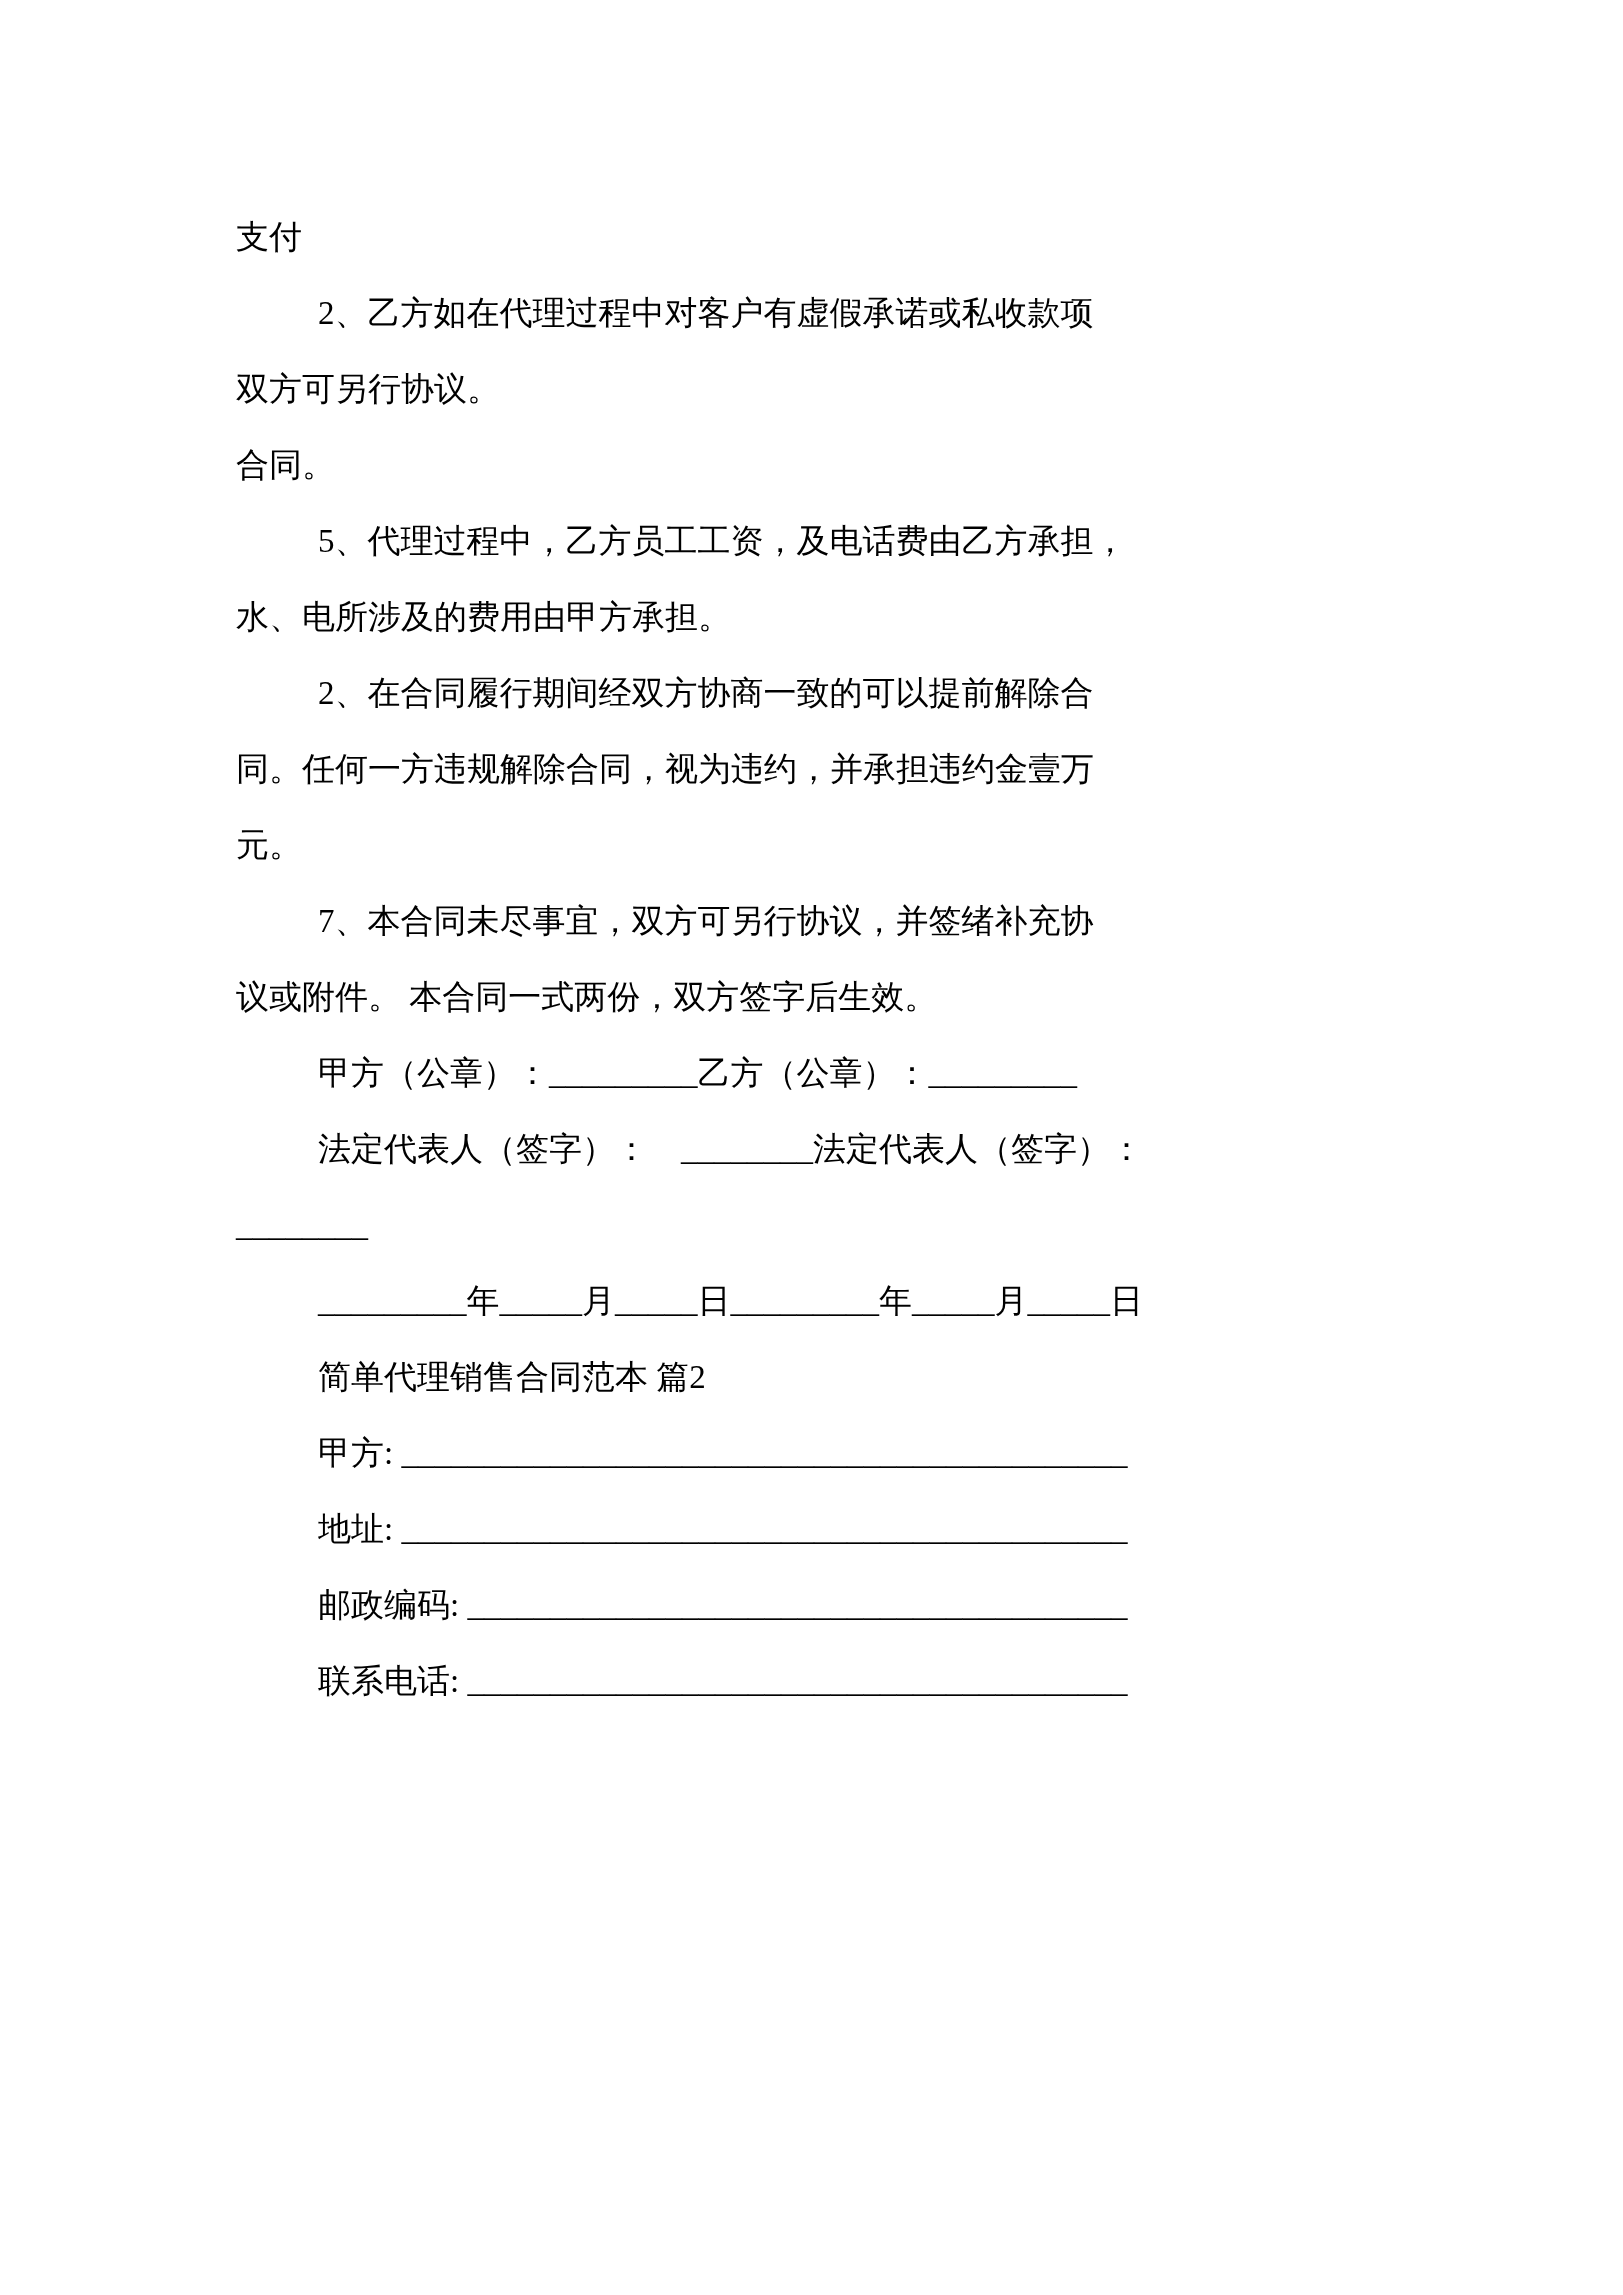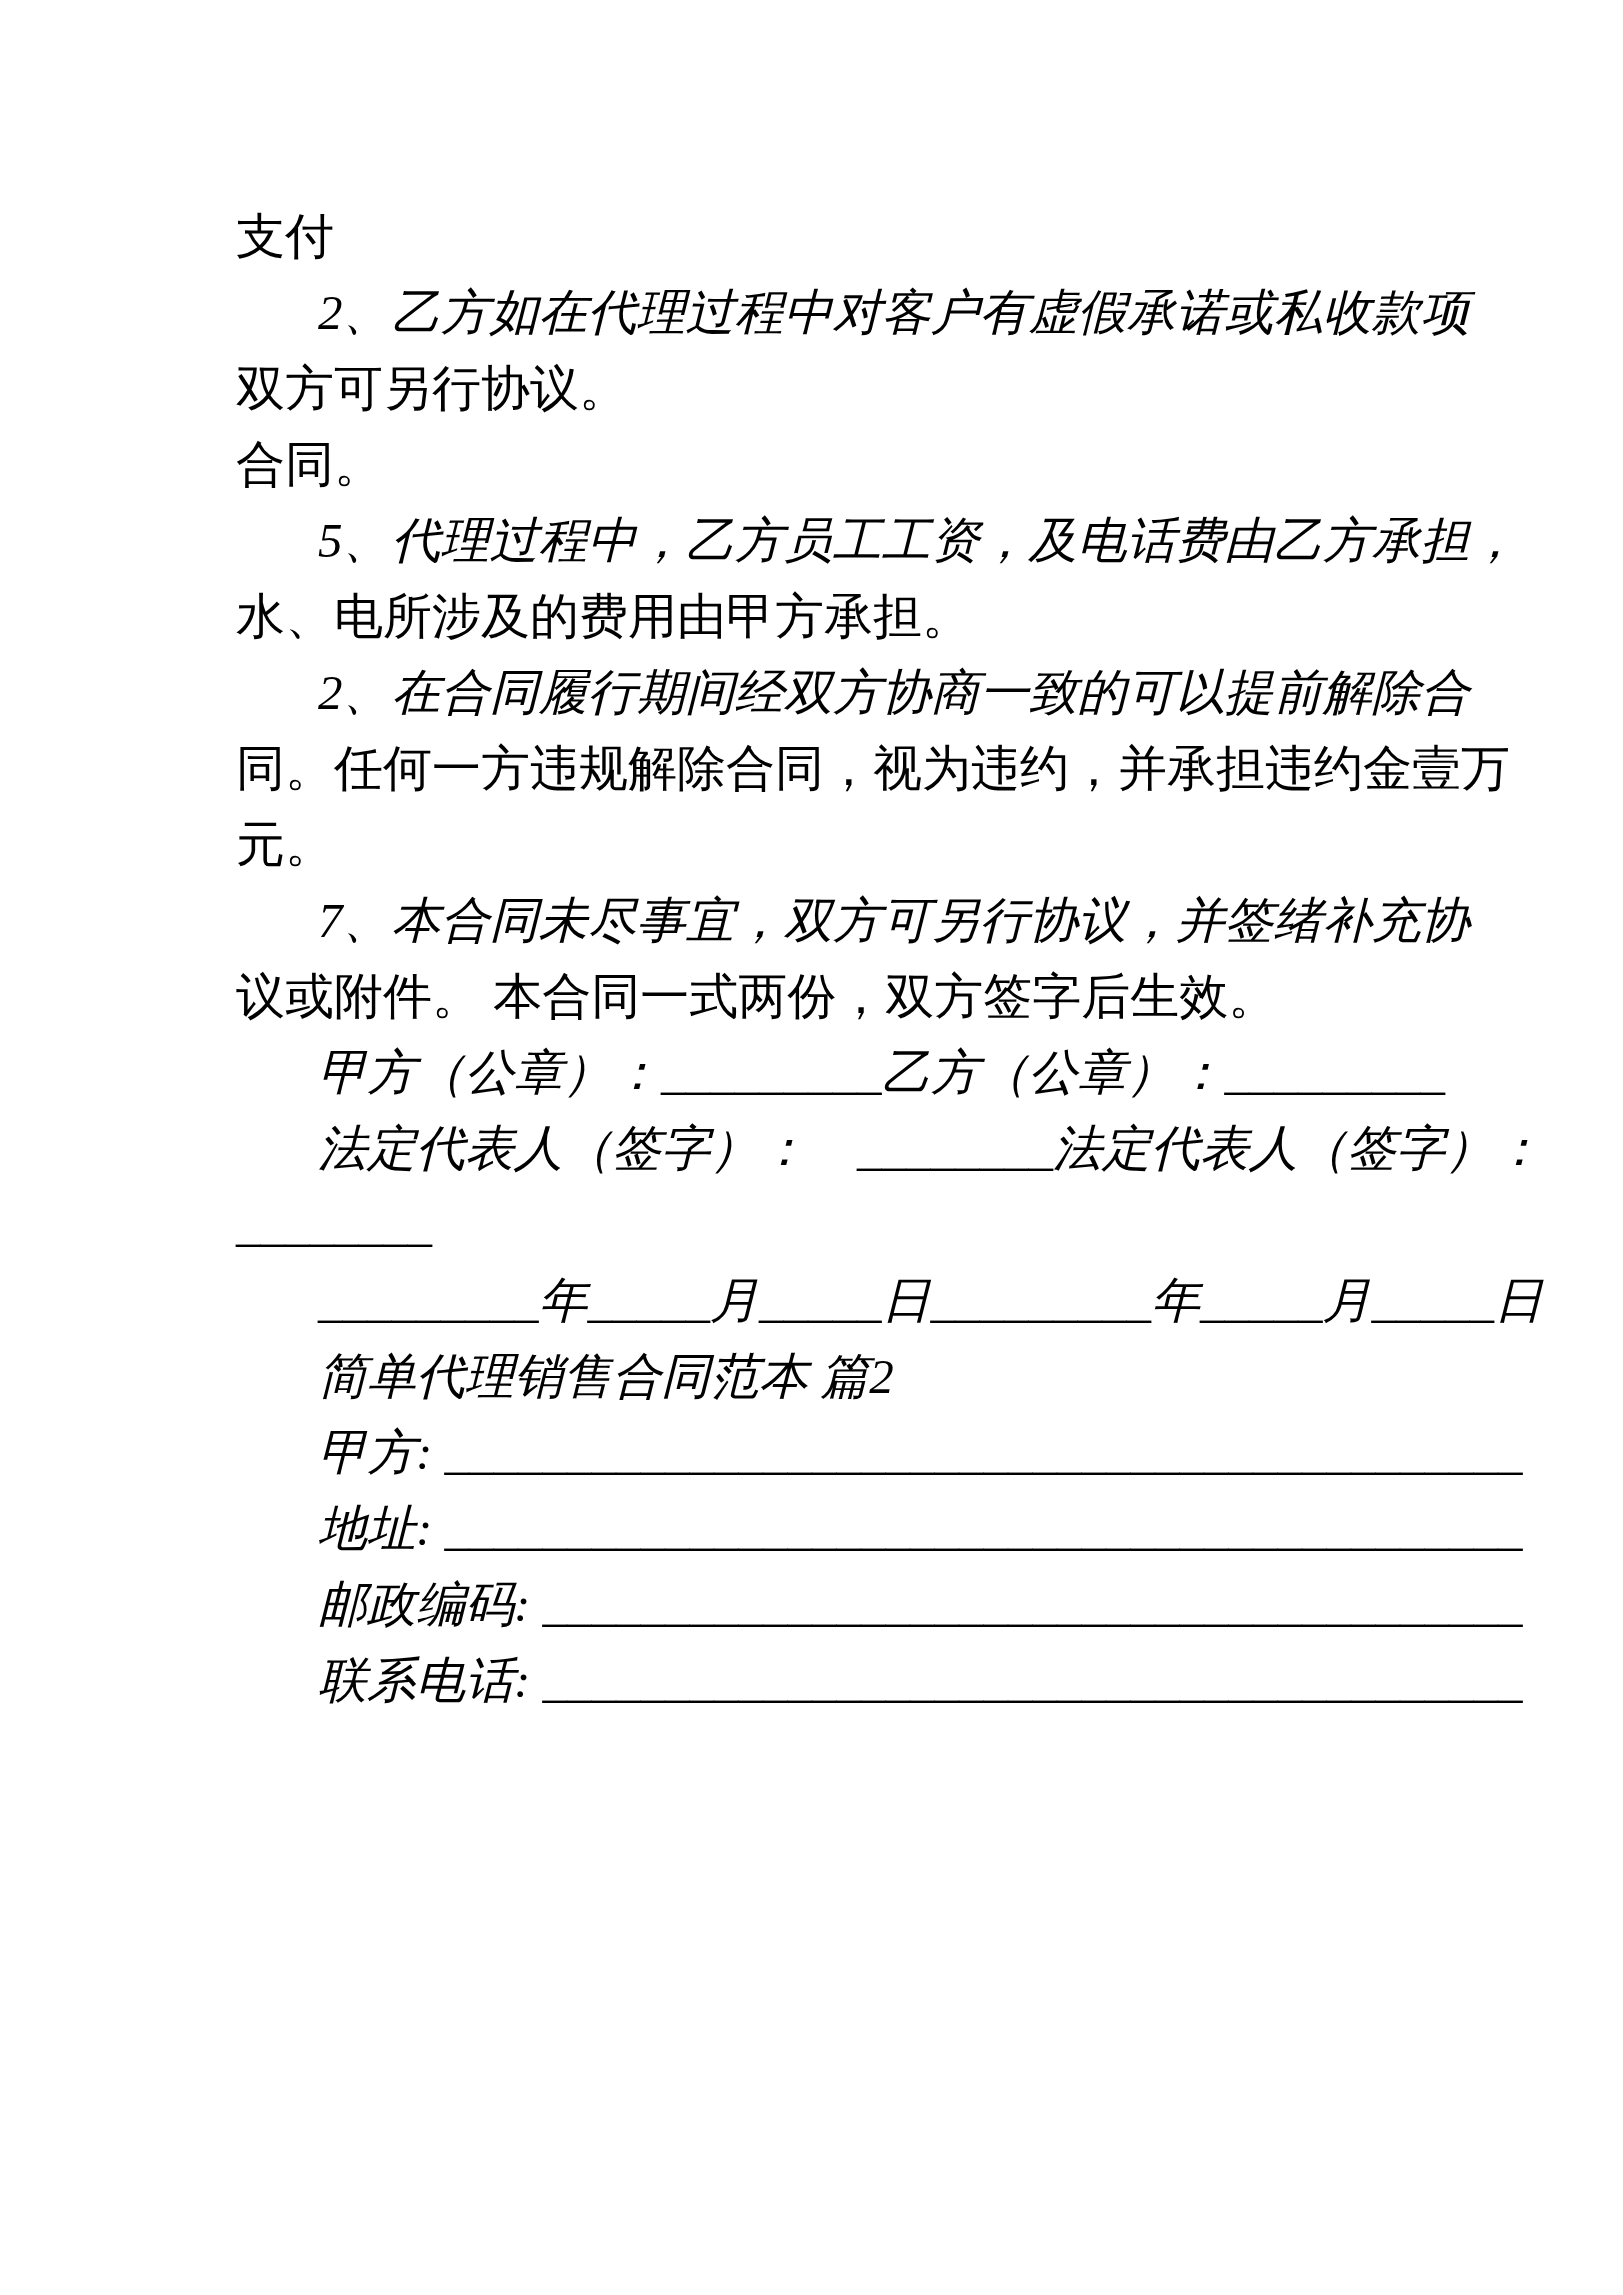--- a/index.html
+++ b/index.html
@@ -20,32 +20,31 @@
     top: 0;
     width: 1623px;
     height: 2295px;
     background: #ffffff;
   }
   .doc-text {
     position: absolute;
     left: 236px;
     top: 199px;
     width: 1155px;
-    font-size: 49px;
+    font-size: 33px;
     line-height: 76px;
     color: #000000;
     letter-spacing: 0;
   }
   .line {
     white-space: pre;
     min-height: 76px;
   }
   .indent {
     padding-left: 82px;
-    font-style: italic;
   }
 </style>
 </head>
 <body>
 
 <main class="doc-page">
   <div class="doc-text">
     <div class="line">支付</div>
     <div class="line indent">2、乙方如在代理过程中对客户有虚假承诺或私收款项</div>
     <div class="line">双方可另行协议。</div>

